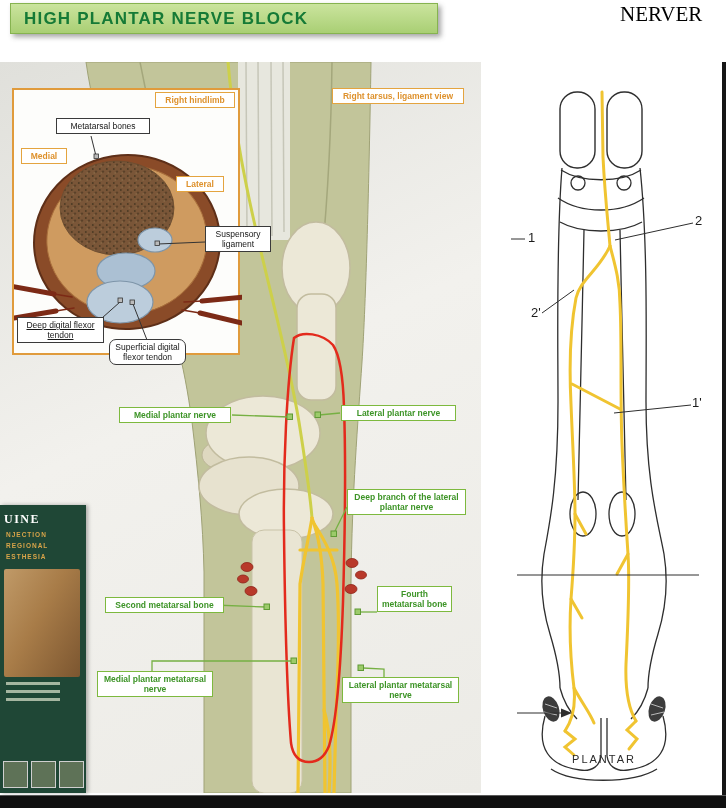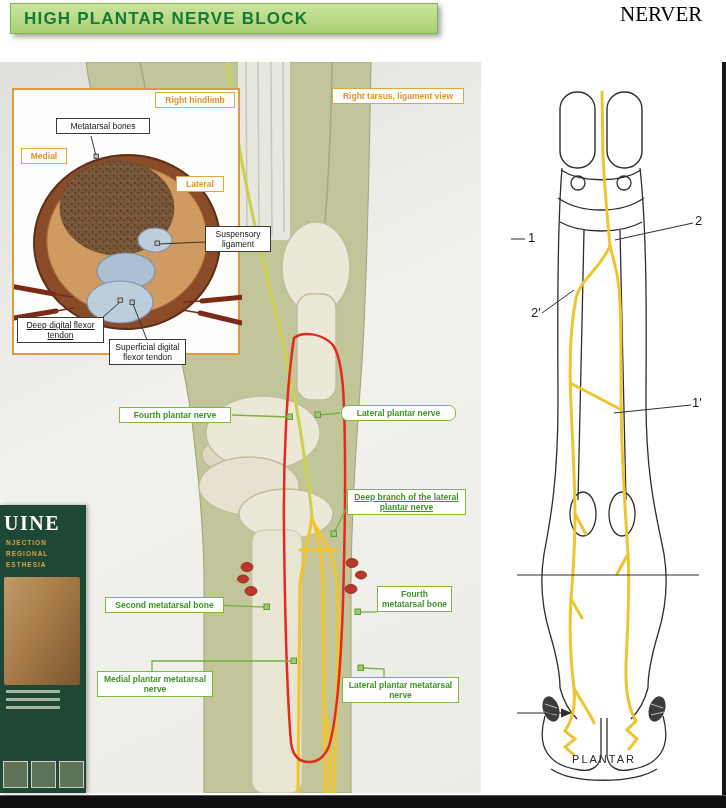--- a/index.html
+++ b/index.html
@@ -32,21 +32,21 @@
   .lbl-black  { border:1px solid #3a3a3a; color:#161616; }
 
   .inset { position:absolute; left:12px; top:26px; width:228px; height:267px;
     background:#fdfdfb; border:2px solid #e09b3c; z-index:3; overflow:visible; }
   .inset > svg { position:absolute; left:0; top:0; }
   .inset .lbl { z-index:5; }
 
   .book-cover { position:absolute; left:0; top:443px; width:86px; height:288px;
     background:#1f4736; z-index:6; padding-top:7px; box-shadow:2px 0 4px rgba(0,0,0,.3); }
   .book-title { color:#fff; font-family:"Liberation Serif", serif; font-weight:bold;
-    font-size:20px; letter-spacing:1.5px; padding-left:4px; }
+    font-size:12px; letter-spacing:1.5px; padding-left:4px; }
   .book-sub { color:#d8a449; font-size:6.5px; font-weight:bold; letter-spacing:1px;
     padding-left:6px; margin-top:4px; }
   .book-photo { margin:9px 6px 0 4px; height:108px; border-radius:2px;
     background:linear-gradient(120deg,#c09a68 0%,#a87c48 45%,#7c5630 100%); }
   .book-lines i { display:block; width:54px; height:3px; background:#c7d2bd; margin:5px 0 0 6px; opacity:.8; }
   .book-thumbs { position:absolute; bottom:5px; left:3px; display:flex; gap:3px; }
   .book-thumbs span { width:25px; height:27px; background:#5e7257; border:1px solid #cfcfcf; }
 
   .marker { position:absolute; font-size:13px; color:#1c1c1c; z-index:4; }
   .plantar-caption { position:absolute; left:55px; top:691px; width:100px; text-align:right;
@@ -165,27 +165,27 @@
         <rect x="104" y="208" width="4.5" height="4.5"></rect>
           <rect x="116" y="210" width="4.5" height="4.5"></rect>
       </g>
     </svg>
     <div class="lbl lbl-orange" style="left:141px;top:2px;width:80px;">Right hindlimb</div>
     <div class="lbl lbl-black" style="left:42px;top:28px;width:94px;">Metatarsal bones</div>
     <div class="lbl lbl-orange" style="left:7px;top:58px;width:46px;">Medial</div>
     <div class="lbl lbl-orange" style="left:162px;top:86px;width:48px;">Lateral</div>
     <div class="lbl lbl-black" style="left:191px;top:136px;width:66px;">Suspensory ligament</div>
     <div class="lbl lbl-black" style="left:3px;top:227px;width:87px;text-decoration:underline;">Deep digital flexor tendon</div>
-    <div class="lbl lbl-black" style="left:95px;top:249px;width:77px;">Superficial digital flexor tendon</div>
+    <div class="lbl lbl-black" style="left:95px;top:249px;width:77px;border-radius:7px;">Superficial digital flexor tendon</div>
   </div>
 
   <div class="lbl lbl-orange" style="left:332px;top:26px;width:132px;">Right tarsus, ligament view</div>
-  <div class="lbl lbl-green" style="left:119px;top:345px;width:112px;">Fourth plantar nerve</div>
-  <div class="lbl lbl-green" style="left:341px;top:343px;width:115px;border-radius:7px;">Lateral plantar nerve</div>
-  <div class="lbl lbl-green" style="left:347px;top:427px;width:119px;text-decoration:underline;">Deep branch of the lateral plantar nerve</div>
+  <div class="lbl lbl-green" style="left:119px;top:345px;width:112px;">Medial plantar nerve</div>
+  <div class="lbl lbl-green" style="left:341px;top:343px;width:115px;">Lateral plantar nerve</div>
+  <div class="lbl lbl-green" style="left:347px;top:427px;width:119px;">Deep branch of the lateral plantar nerve</div>
   <div class="lbl lbl-green" style="left:105px;top:535px;width:119px;">Second metatarsal bone</div>
   <div class="lbl lbl-green" style="left:377px;top:524px;width:75px;">Fourth metatarsal bone</div>
   <div class="lbl lbl-green" style="left:97px;top:609px;width:116px;">Medial plantar metatarsal nerve</div>
   <div class="lbl lbl-green" style="left:342px;top:615px;width:117px;">Lateral plantar metatarsal nerve</div>
 
   <div class="book-cover">
     <div class="book-title">UINE</div>
     <div class="book-sub">NJECTION</div>
     <div class="book-sub">REGIONAL</div>
     <div class="book-sub">ESTHESIA</div>

